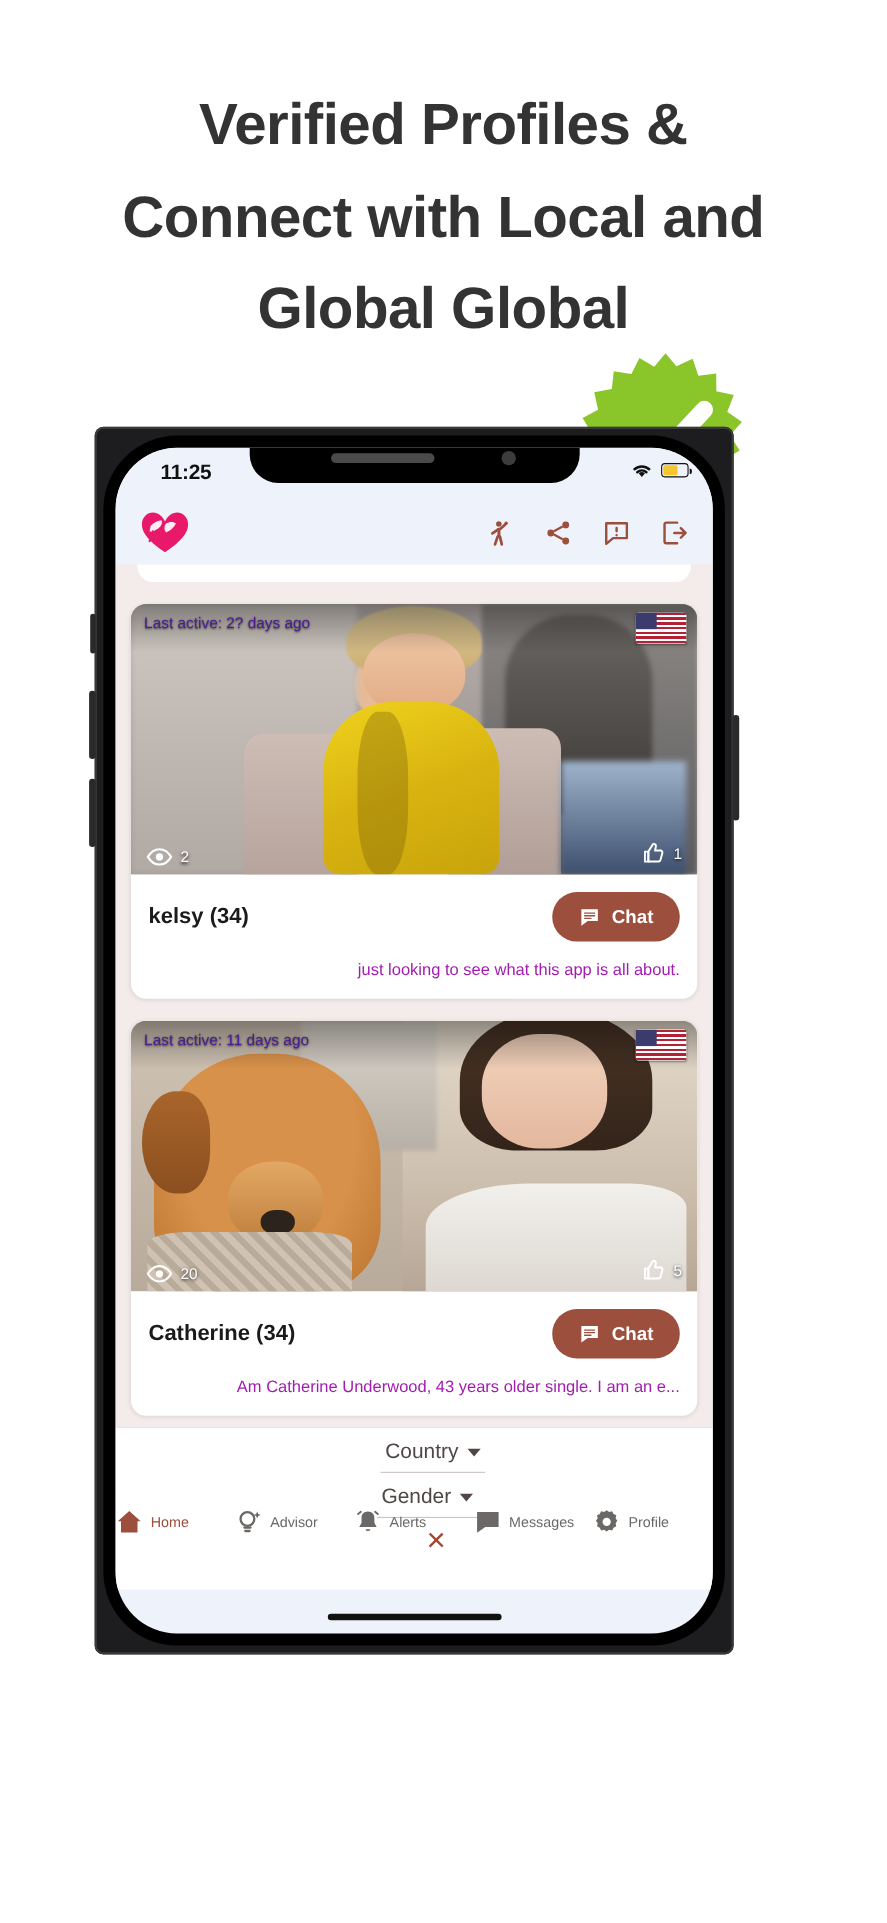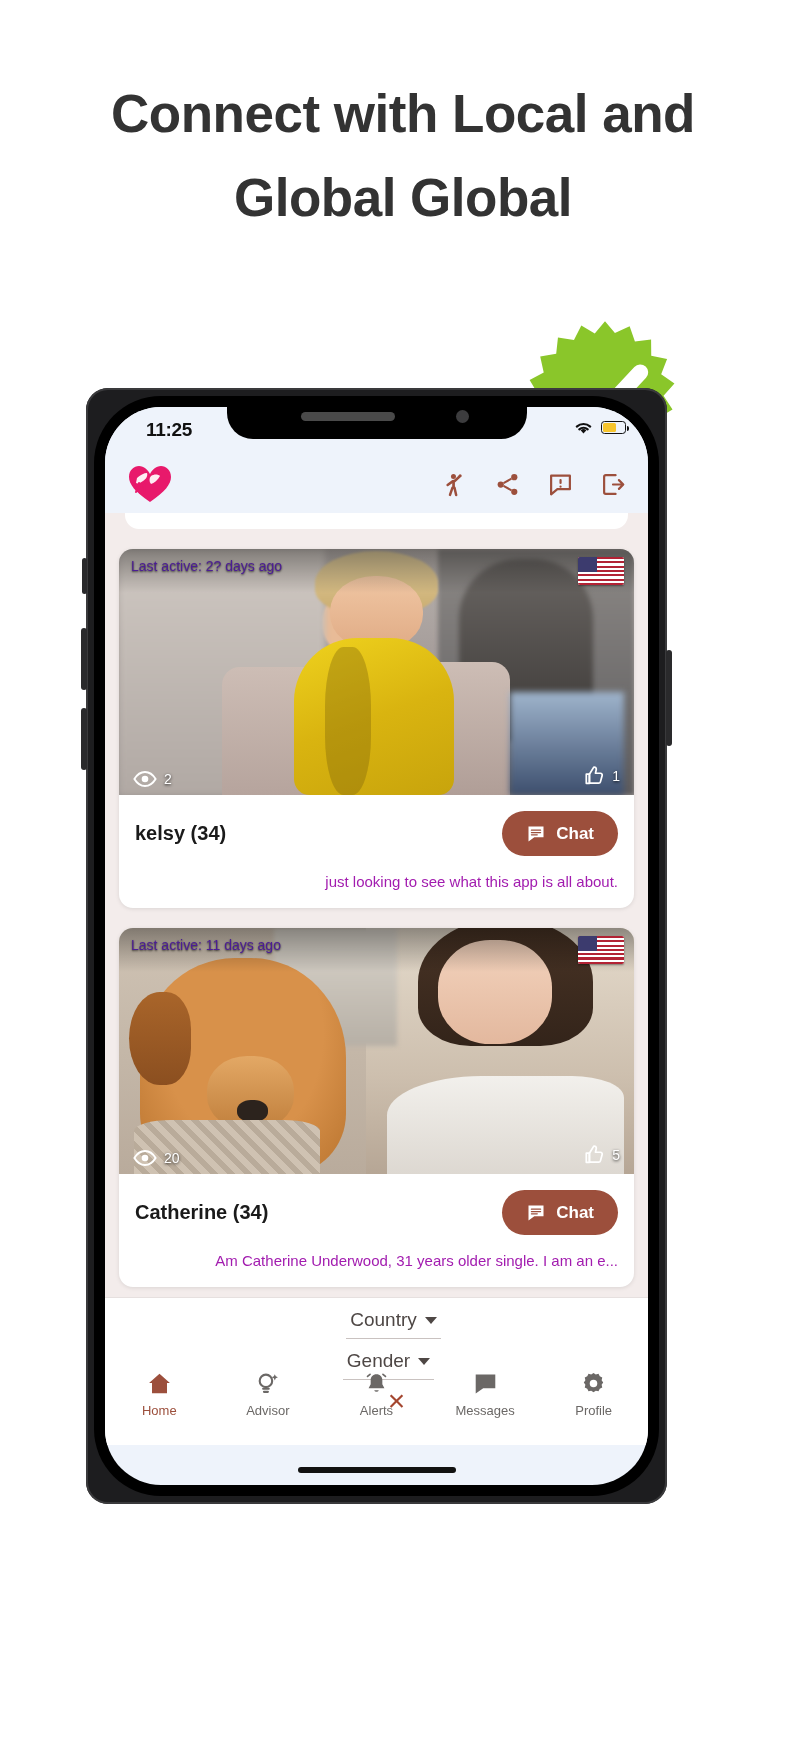--- a/index.html
+++ b/index.html
@@ -23,21 +23,21 @@
     color: #333333;
   }
   .headline span { display: block; }
 
   
   .phone {
     position: absolute;
     left: 86px; top: 388px;
     width: 581px; height: 1116px;
     background: #1d1d1f;
-    border-radius: 22px;
+    border-radius: 8px;
     box-shadow: 0 0 0 2px #3a3a3c inset;
     padding-left: 39px;
   }
   .phone-bezel {
     position: absolute;
     left: 8px; top: 8px; right: 8px; bottom: 8px;
     background: #000;
     border-radius: 67px;
   }
   .screen {
@@ -262,21 +262,21 @@
 
   
   .navbar {
     height: 86px;
     background: #fff;
     display: flex;
     align-items: flex-start;
     padding-top: 12px;
   }
   .navitem {
-    flex: 1; display: flex; flex-direction: column;
+    flex: 1; display: flex; flex-direction: row;
     align-items: center; gap: 7px;
     font-size: 13px; color: #6b6866;
     cursor: pointer;
   }
   .navitem.active { color: #9c4f3c; }
   .navicon { width: 25px; height: 25px; display:block; }
   .homebar {
     position: absolute; bottom: 12px; left: 50%;
     transform: translateX(-50%);
     width: 158px; height: 6px; background: #111; border-radius: 3px;
@@ -286,20 +286,21 @@
   .badge {
     position: absolute;
     left: 525px; top: 318px;
     width: 160px; height: 160px;
   }
 </style>
 </head>
 <body>
 
 <div class="headline">
+  <span>Verified Profiles &amp;</span>
   <span>Connect with Local and</span>
   <span>Global Global</span>
 </div>
 
 <svg class="badge" viewBox="0 0 100 100">
   <path id="starburst" fill="#8ac62a" d="M50 2 L56.2 9.4 L65.4 5.1 L68.7 14.7 L78.8 13.4 L78.9 23.6 L88.8 25.7 L85.1 35.2 L93.4 41 L86.6 48.6 L92.2 57.2 L83.5 62.4 L86 72.2 L76.2 74.3 L75.4 84.4 L65.3 83.2 L61 92.4 L52.3 87.7 L45.5 95 L39.3 87 L30.5 91.3 L26.7 81.9 L16.7 83.1 L16.2 72.9 L6.4 70.5 L9.7 61 L1.2 54.9 L8.2 47.6 L2.9 38.8 L11.7 34 L9.5 24.1 L19.5 22.3 L20.6 12.2 L30.6 13.7 L35.2 4.7 L43.6 9.7 Z"></path>
   <path d="M30 50 L44 64 L72 34" fill="none" stroke="#ffffff" stroke-width="10" stroke-linecap="round" stroke-linejoin="round"></path>
 </svg>
 
 <div class="phone">
@@ -455,21 +456,21 @@
           <div class="namerow">
             <div class="uname">Catherine  (34)</div>
             <button class="chatbtn">
               <svg width="20" height="20" viewBox="0 0 24 24">
                 <path d="M3 3 h18 v13 h-11 l-7 5 Z" fill="#fff"></path>
                 <path d="M6.5 7.4 h11 M6.5 10.2 h11 M6.5 13 h7" stroke="#9c4f3c" stroke-width="1.5" stroke-linecap="round"></path>
               </svg>
               <span>Chat</span>
             </button>
           </div>
-          <div class="bio">Am Catherine Underwood, 31 years older single. I am an e...</div>
+          <div class="bio">Am Catherine Underwood, 43 years older single. I am an e...</div>
         </div>
       </div>
     </div>
 
     <div class="filterbar">
       <svg class="fb-pin" viewBox="0 0 20 26">
         <path d="M10 1 C5.3 1 1.6 4.7 1.6 9.4 C1.6 15.8 10 25 10 25 S18.4 15.8 18.4 9.4 C18.4 4.7 14.7 1 10 1 Z" fill="#8d8785"></path>
         <circle cx="10" cy="9.2" r="3" fill="#fff"></circle>
       </svg>
       <div class="sel" style="margin-left:34px">

